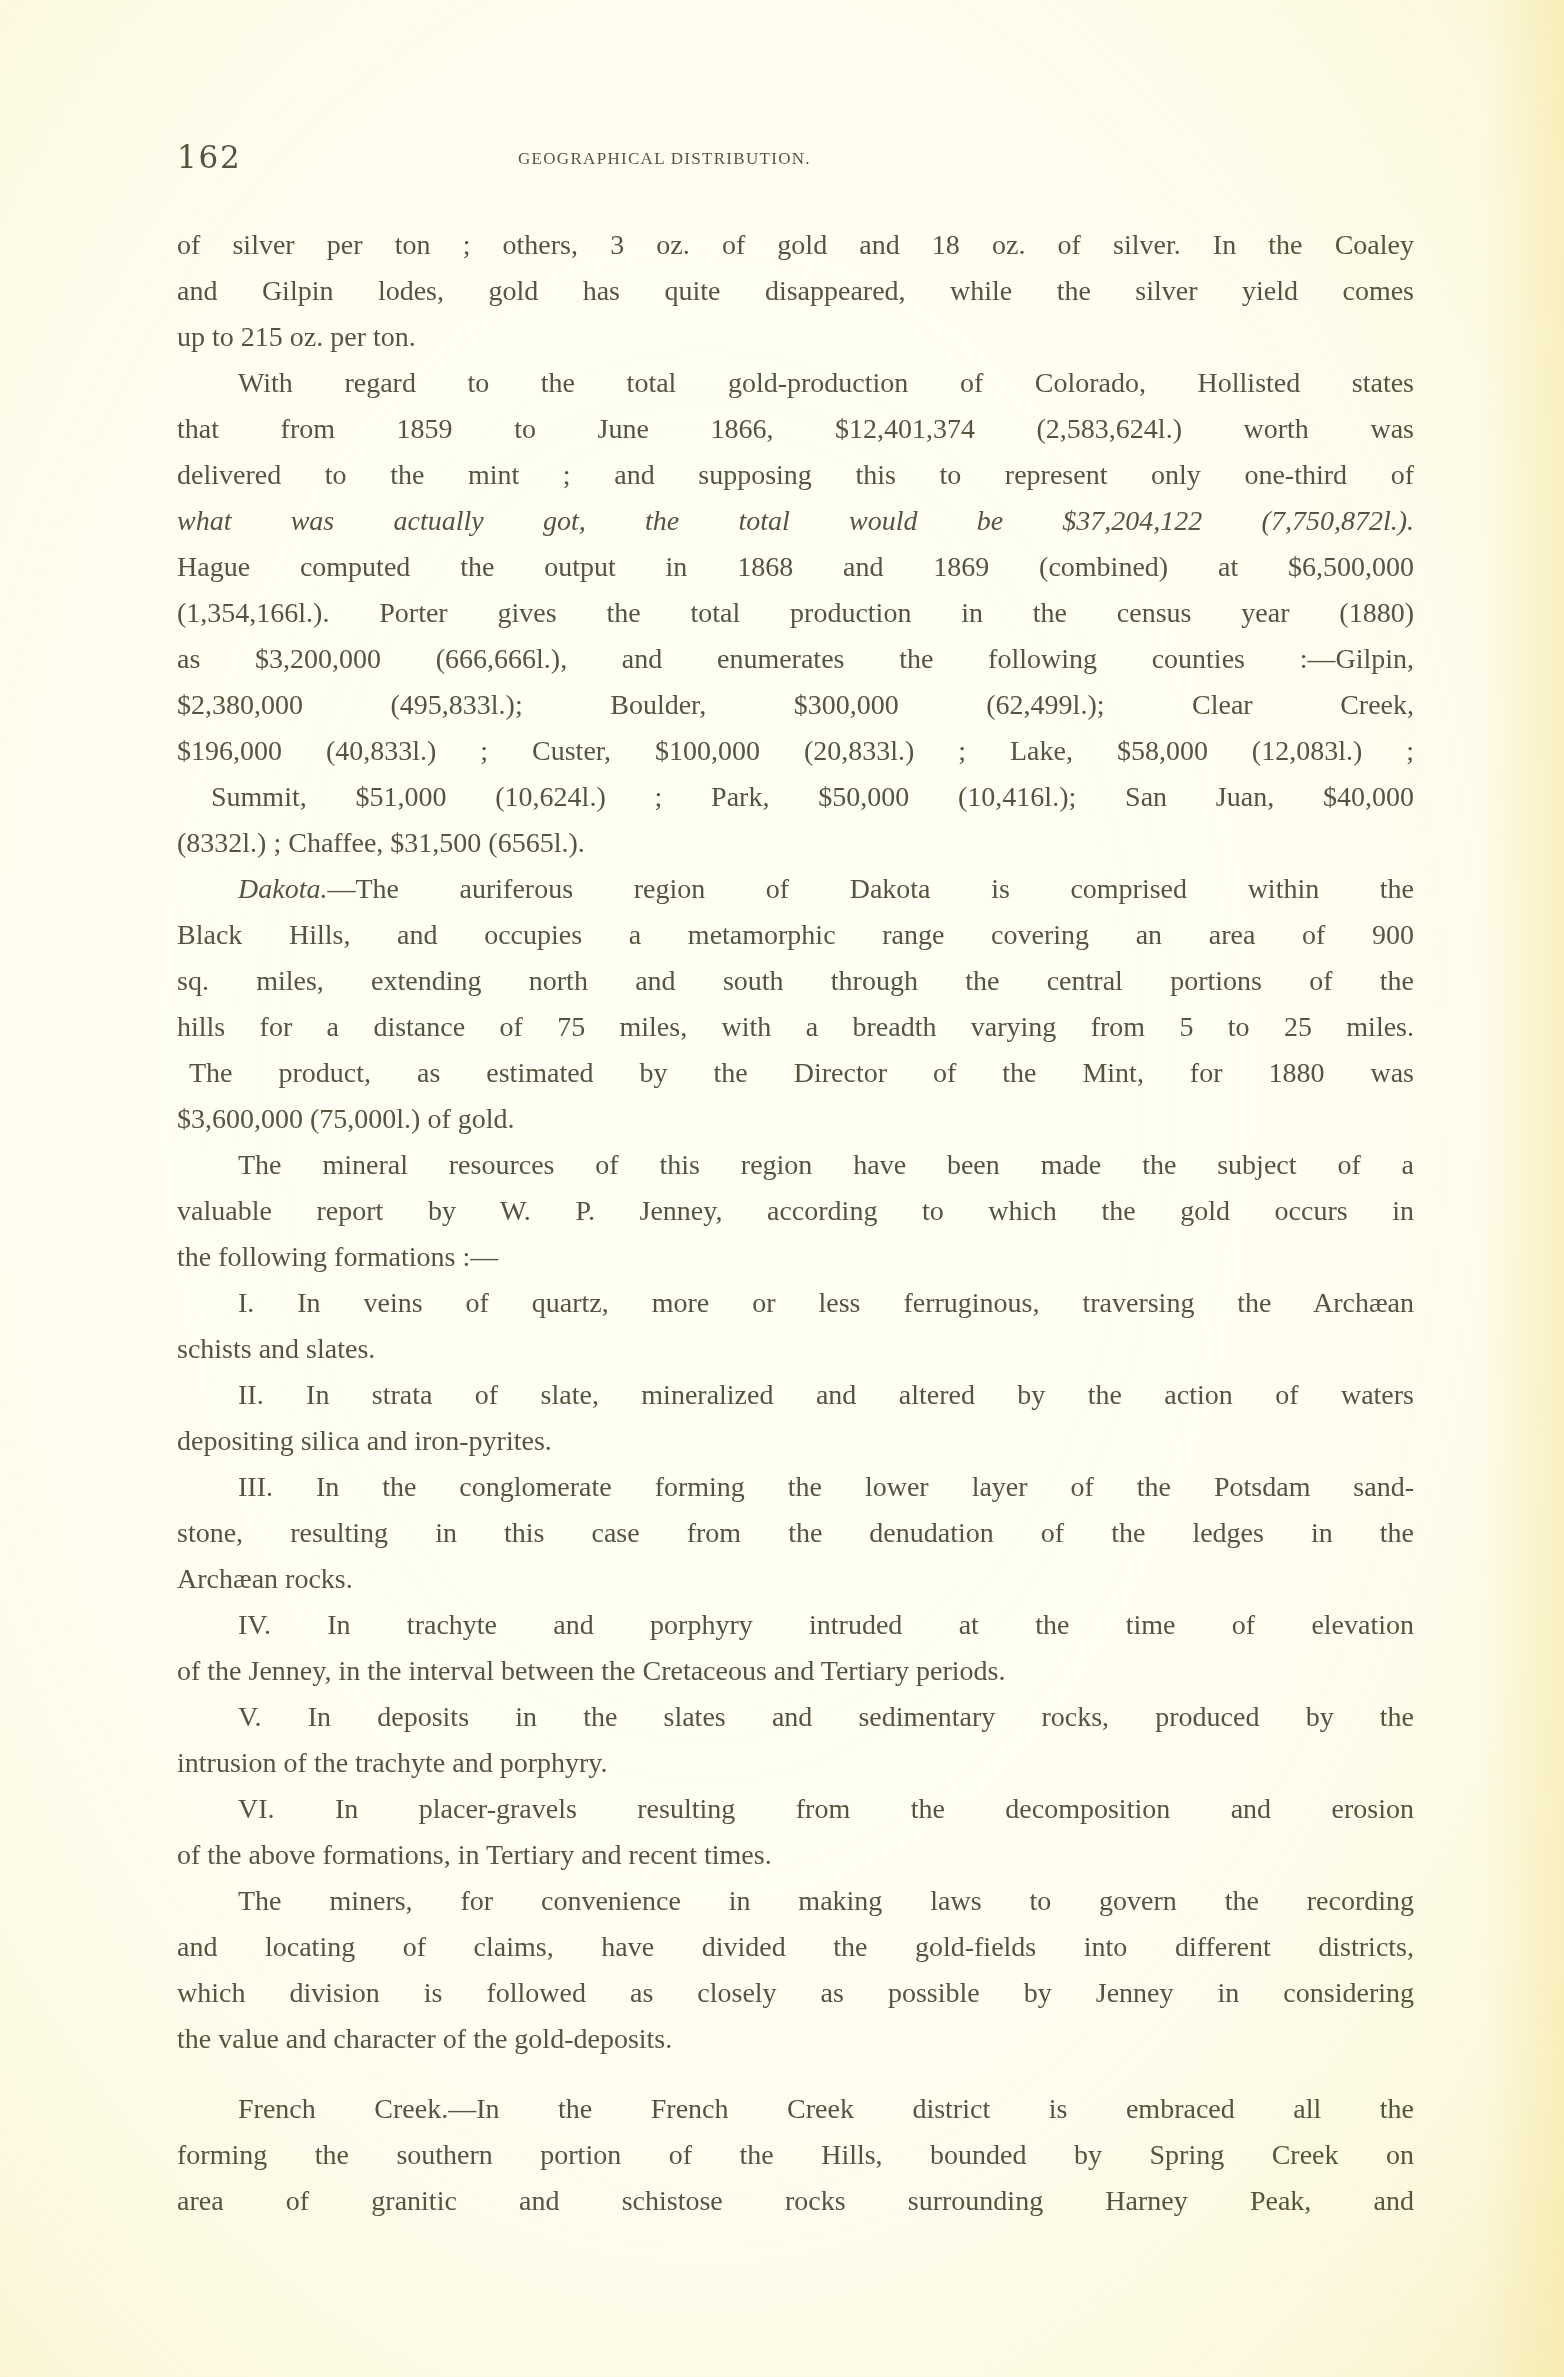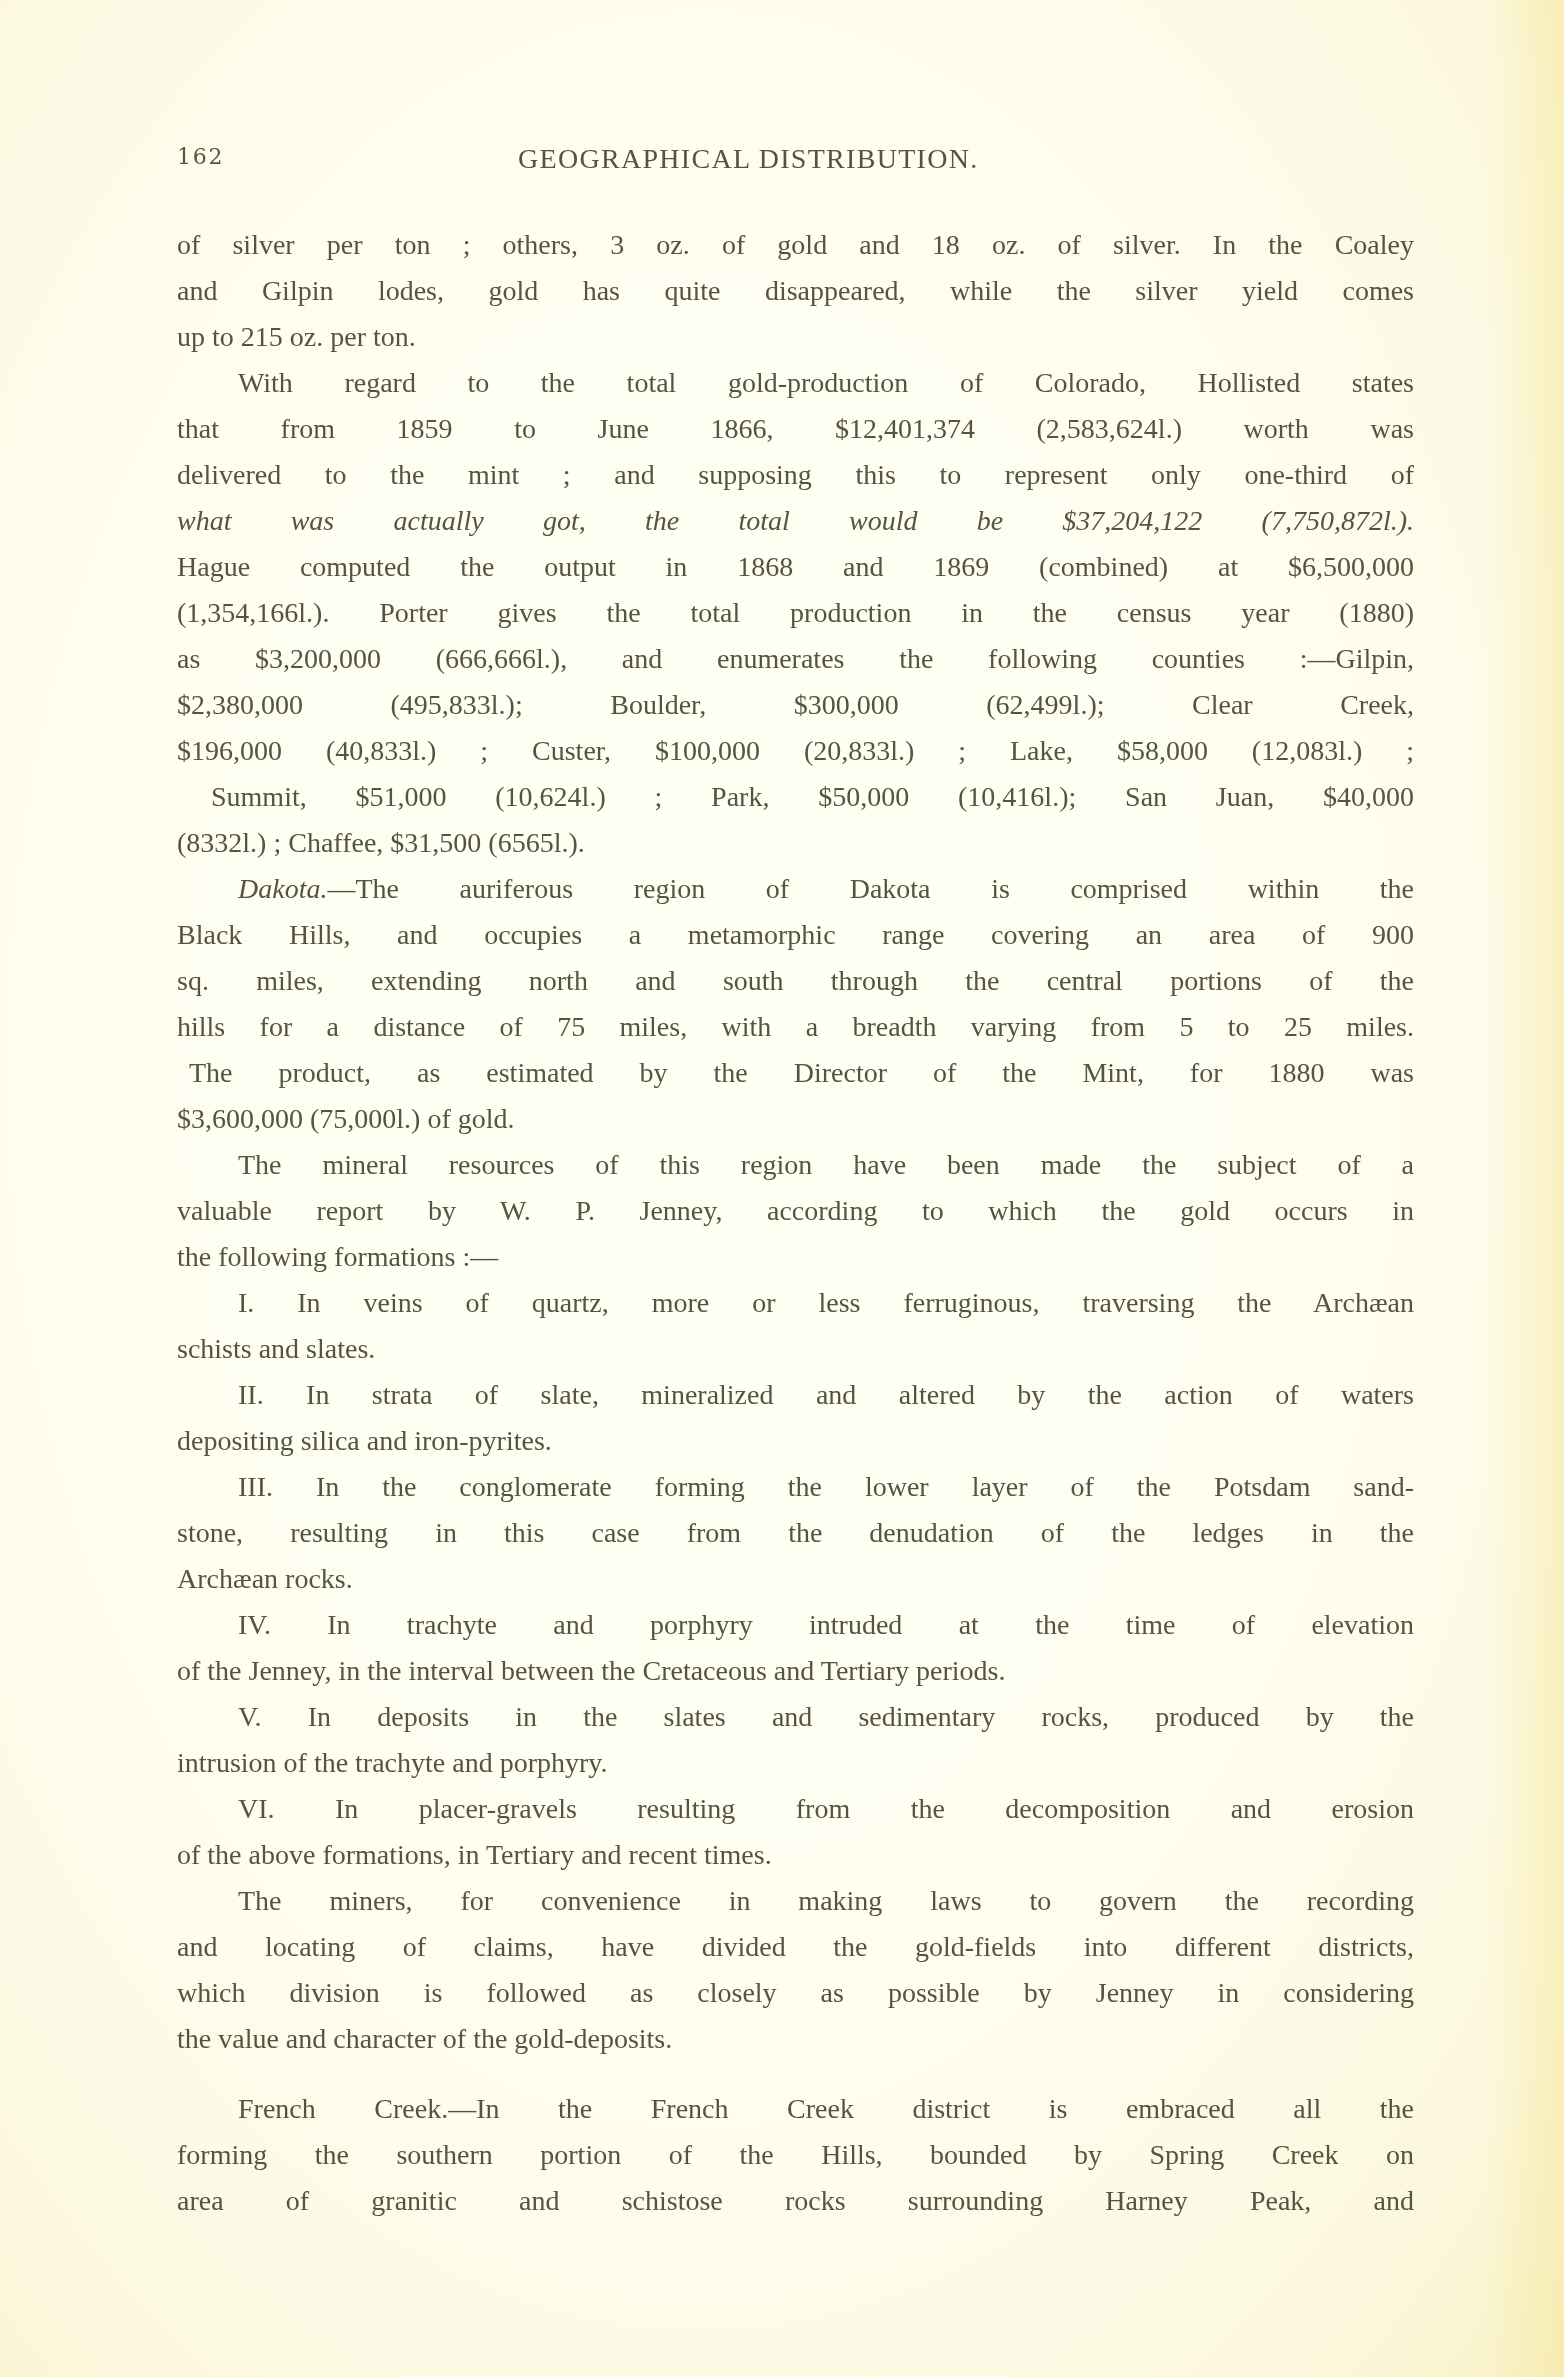--- a/index.html
+++ b/index.html
@@ -13,25 +13,25 @@
   .page-edge {
     position: absolute; top: 0; right: 0; width: 81px; height: 100%;
     background: linear-gradient(to right, rgba(250,240,180,0) 0%, rgba(246,232,160,0.55) 100%);
     pointer-events: none;
   }
   .running-head {
     position: absolute; top: 139px; left: 177px; width: 1237px; height: 36px;
   }
   .page-number {
     position: absolute; left: 0; top: 0;
-    font-size: 22px; letter-spacing: 1.8px; line-height: 36px;
+    font-size: 31px; letter-spacing: 1.8px; line-height: 36px;
   }
   .head-title {
     position: absolute; left: 341px; top: 1.8px;
-    font-size: 28px; letter-spacing: 1.3px; line-height: 36px;
+    font-size: 17px; letter-spacing: 1.3px; line-height: 36px;
     font-family: "Liberation Serif", "DejaVu Serif", serif;
   }
   .body-text {
     position: absolute; top: 222px; left: 177px; width: 1237px;
     font-family: "Liberation Serif", "DejaVu Serif", serif;
     font-size: 28px; line-height: 46px;
   }
   .line {
     display: block; white-space: nowrap; text-align: justify;
     text-align-last: justify; height: 46px; overflow: visible;

